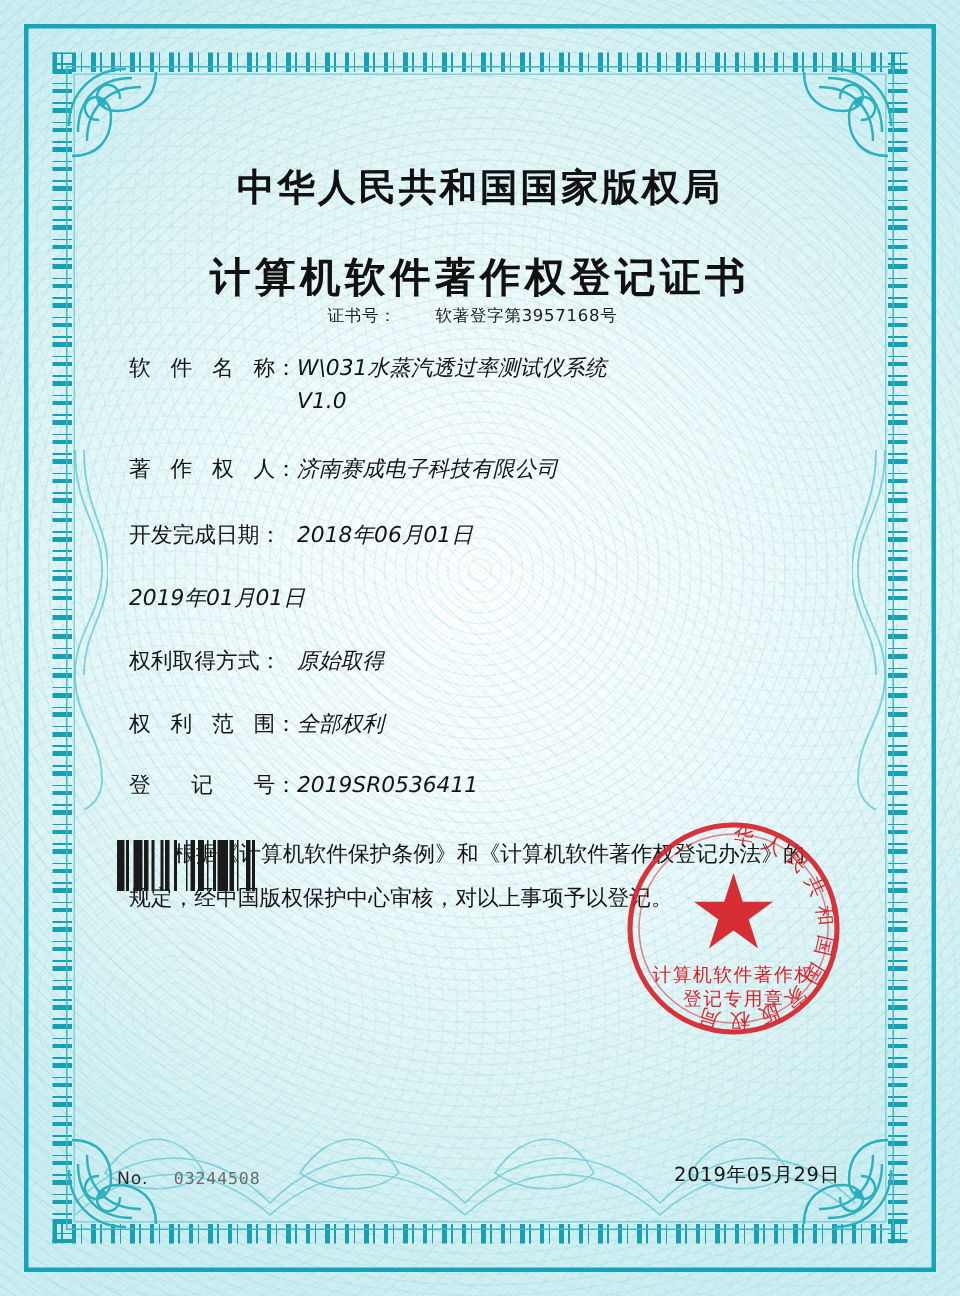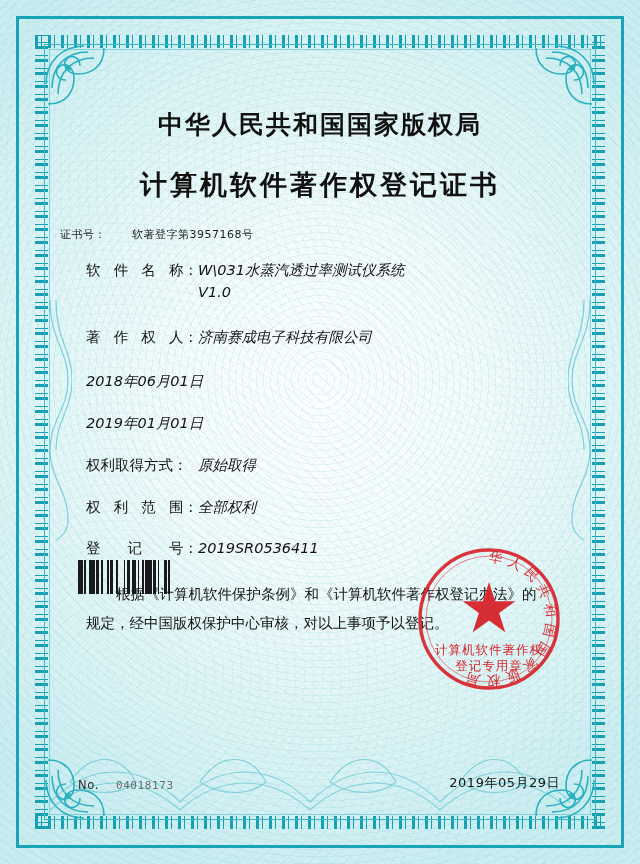--- a/index.html
+++ b/index.html
@@ -128,22 +128,21 @@
     font-size: 25px;
     margin-top: 38px;
   }
   .title-sub {
     font-size: 27px;
     margin-top: 26px;
     letter-spacing: 3px;
   }
 
   .cert-no {
-    margin-top: 24px;
-    text-align: left;
+    text-align: center;
     padding-right: 10px;
     font-size: 11px;
     color: #1c1c1c;
     letter-spacing: .5px;
   }
   .cert-no .label { margin-right: 26px; }
 
   .fields {
     margin-top: 18px;
     padding-left: 26px;
@@ -349,20 +348,21 @@
         <div class="field-label spaced">
           <span>著</span>
             <span>作</span>
             <span>权</span>
             <span>人：</span>
         </div>
         <div class="field-value">济南赛成电子科技有限公司</div>
       </div>
 
       <div class="field-row tight">
+        <div class="field-label">开发完成日期：</div>
         <div class="field-value">2018年06月01日</div>
       </div>
 
       <div class="field-row tight">
         <div class="field-value">2019年01月01日</div>
       </div>
 
       <div class="field-row tight">
         <div class="field-label">权利取得方式：</div>
         <div class="field-value">原始取得</div>
@@ -447,16 +447,16 @@
       </text>
       <polygon points="73,36 79.2,55.2 99.3,55.2 83.1,67 89.3,86.2 73,74.4 56.7,86.2 62.9,67 46.7,55.2 66.8,55.2" fill="#d6232a" opacity=".95"></polygon>
       <text x="73" y="108" text-anchor="middle" font-size="12.5" fill="#d6232a" font-family="'DejaVu Sans','Liberation Sans',sans-serif" letter-spacing="1">计算机软件著作权</text>
       <text x="73" y="124" text-anchor="middle" font-size="12.5" fill="#d6232a" font-family="'DejaVu Sans','Liberation Sans',sans-serif" letter-spacing="1">登记专用章</text>
     </svg>
   </div>
 
   <div class="issue-date">2019年05月29日</div>
 
   <div class="doc-no">
-    <span class="no-label">No.</span><span class="no-value">04018173</span>
+    <span class="no-label">No.</span><span class="no-value">03244508</span>
   </div>
 
 </div>
 
 </body></html>

